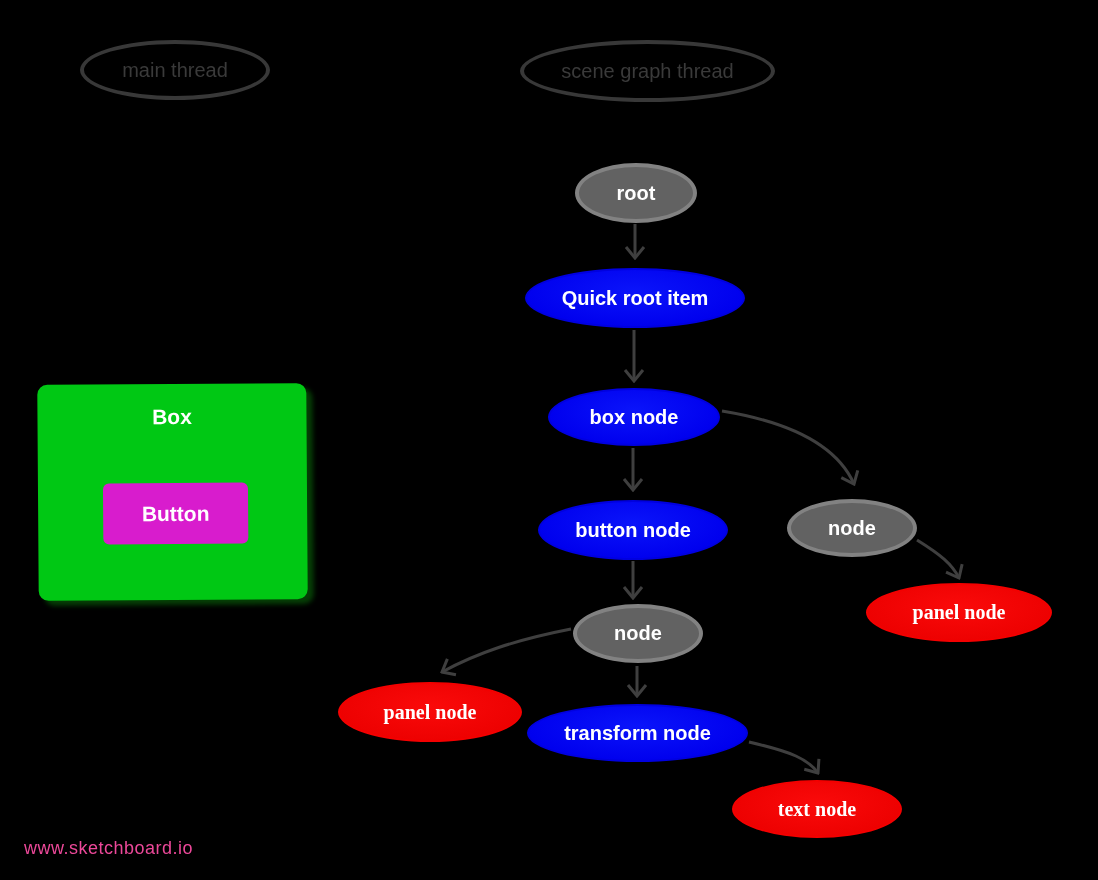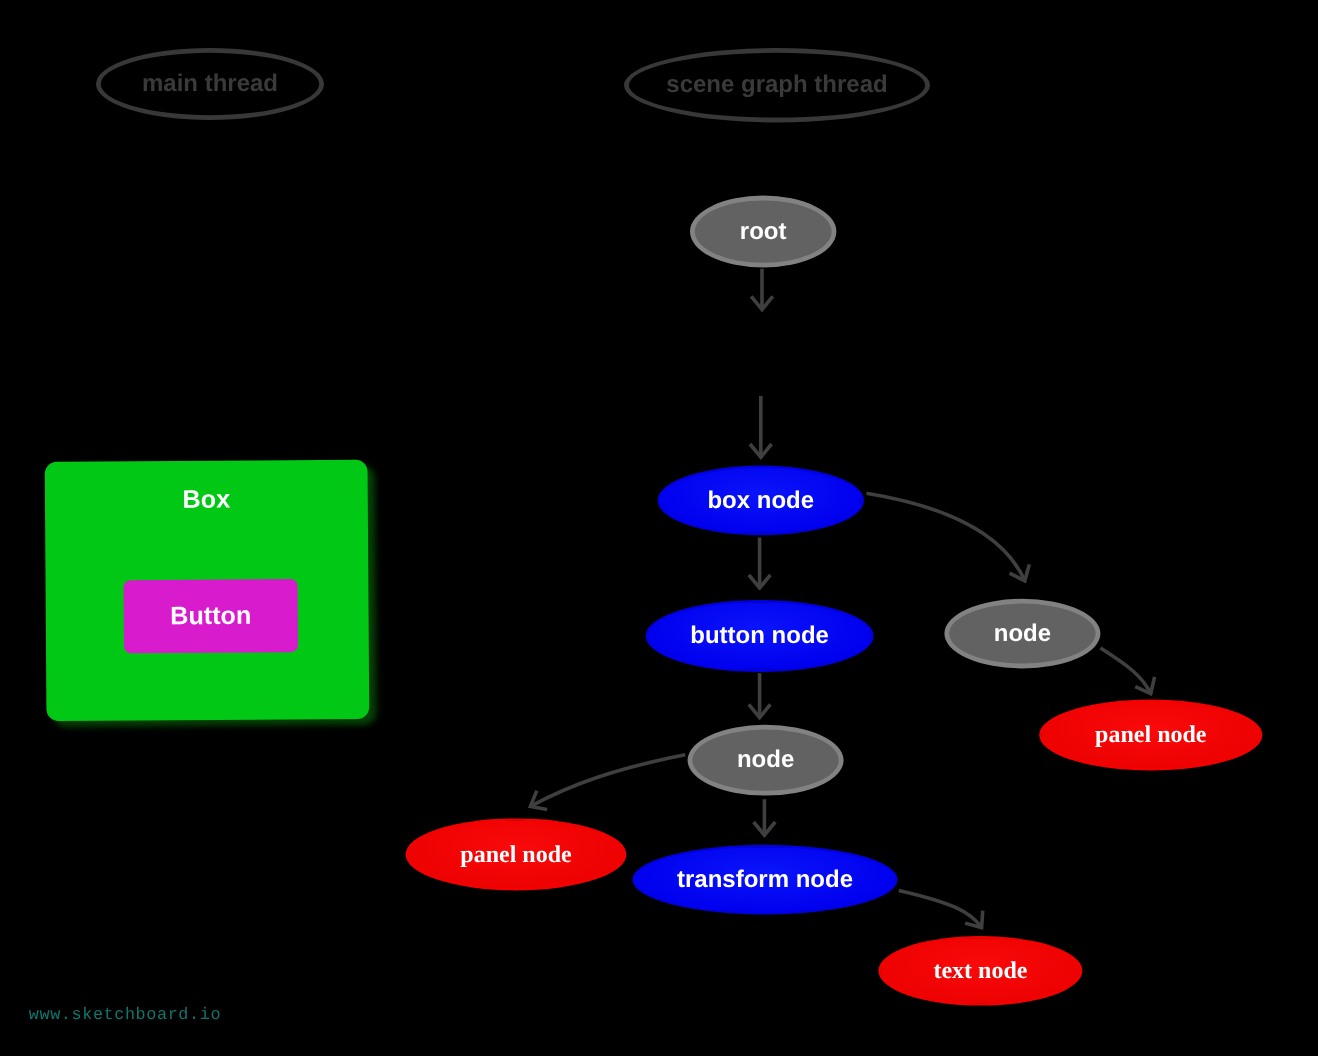--- a/index.html
+++ b/index.html
@@ -10,21 +10,21 @@
   #edge-layer { position:absolute; left:0; top:0; width:1098px; height:880px; }
   .edge { stroke:#3f3f3f; stroke-width:3; fill:none; }
 
   .ellipse {
     position:absolute; border-radius:50%; box-sizing:border-box;
     display:flex; align-items:center; justify-content:center;
     text-align:center;
   }
   .thread {
     border:4px solid #383838; color:#3a3a3a;
-    font-weight:bold; font-size:20px; background:transparent;
+    font-weight:normal; font-size:20px; background:transparent;
   }
   .node { color:#ffffff; font-weight:bold; font-size:20px; }
   .node-gray { background:#626262; border:4px solid #828282; }
   .node-blue {
     background:radial-gradient(ellipse at 50% 38%, #0a14fa 0%, #0000ee 72%, #0000d6 100%);
     border:2px solid #0000e0;
   }
   .node-red {
     background:radial-gradient(ellipse at 50% 40%, #fa0a0a 0%, #ec0000 80%);
     border:2px solid #f40000;
@@ -43,21 +43,21 @@
     text-align:center; color:#ffffff; font-weight:bold; font-size:21px;
   }
   .button-shape {
     position:absolute; left:65px; top:99px; width:145px; height:61px;
     background:#d81ccd; border-radius:6px;
     display:flex; align-items:center; justify-content:center;
     color:#ffffff; font-weight:bold; font-size:21px;
   }
   .watermark {
     position:absolute; left:24px; top:838px;
-    color:#0f766e; font-size:14px; letter-spacing:0.5px;font-family:Liberation Mono, monospace;
+    color:#ec4899; font-size:18px; letter-spacing:0.5px;
   }
 </style>
 </head>
 <body>
 
 <div id="stage">
 
   <svg id="edge-layer" width="1098" height="880" viewBox="0 0 1098 880" xmlns="http://www.w3.org/2000/svg">
     <defs>
       <marker id="vhead" viewBox="0 0 15 22" refX="13" refY="11" markerWidth="15" markerHeight="22" orient="auto" markerUnits="userSpaceOnUse">
@@ -86,20 +86,23 @@
     <div class="box-label">Box</div>
     <div class="button-shape">
       <span>Button</span>
     </div>
   </div>
 
   <div class="ellipse node node-gray" style="left:575px; top:163px; width:122px; height:60px;">
     <span class="node-label">root</span>
   </div>
 
+  <div class="ellipse node node-blue" style="left:525px; top:268px; width:220px; height:60px;">
+    <span class="node-label">Quick root item</span>
+  </div>
 
   <div class="ellipse node node-blue" style="left:548px; top:388px; width:172px; height:58px;">
     <span class="node-label">box node</span>
   </div>
 
   <div class="ellipse node node-blue" style="left:538px; top:500px; width:190px; height:60px;">
     <span class="node-label">button node</span>
   </div>
 
   <div class="ellipse node node-gray" style="left:787px; top:499px; width:130px; height:58px;">

